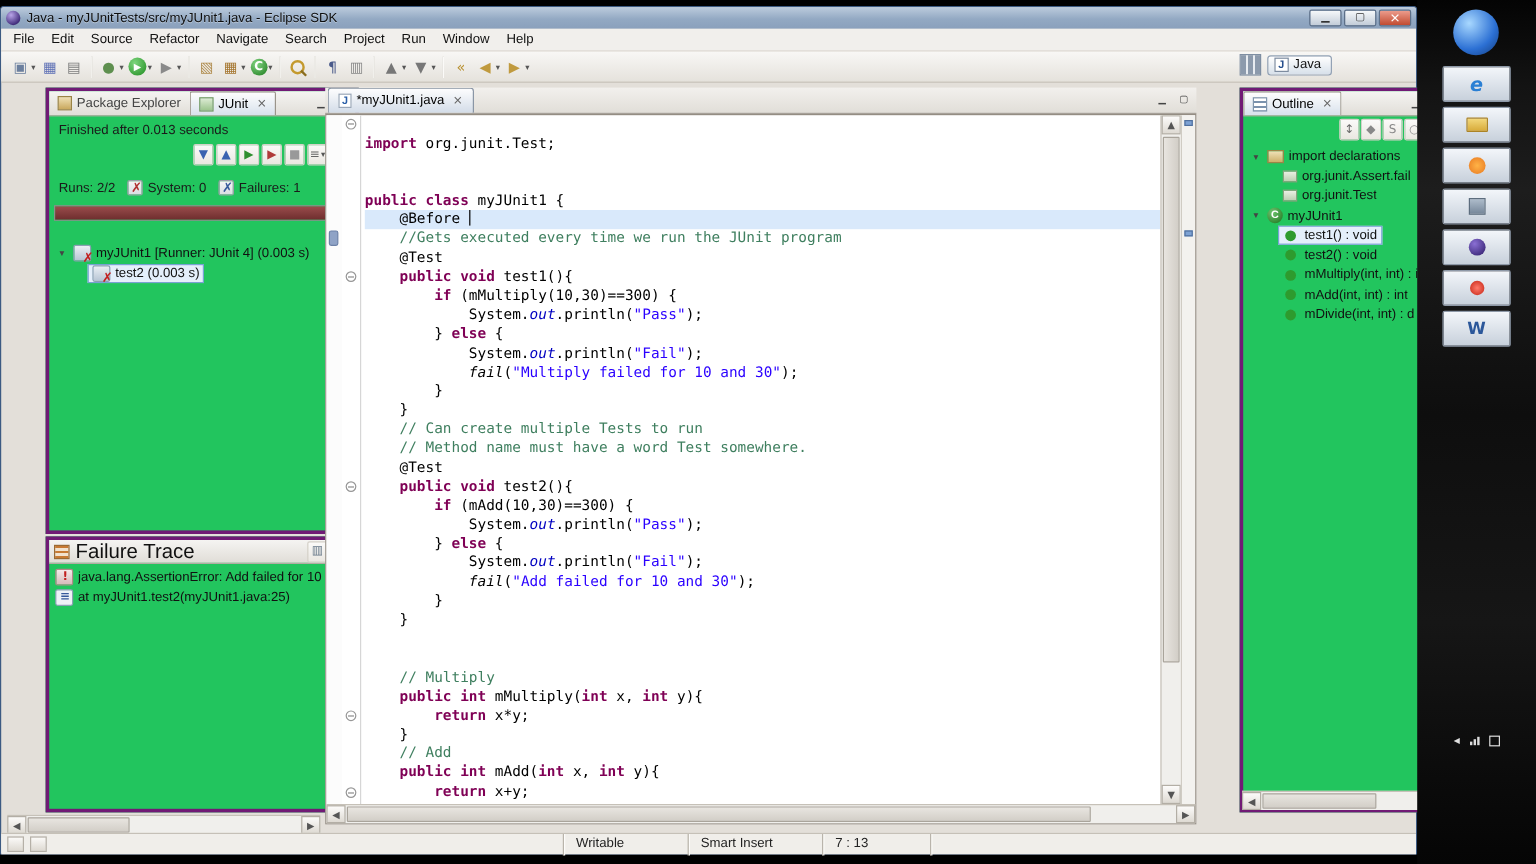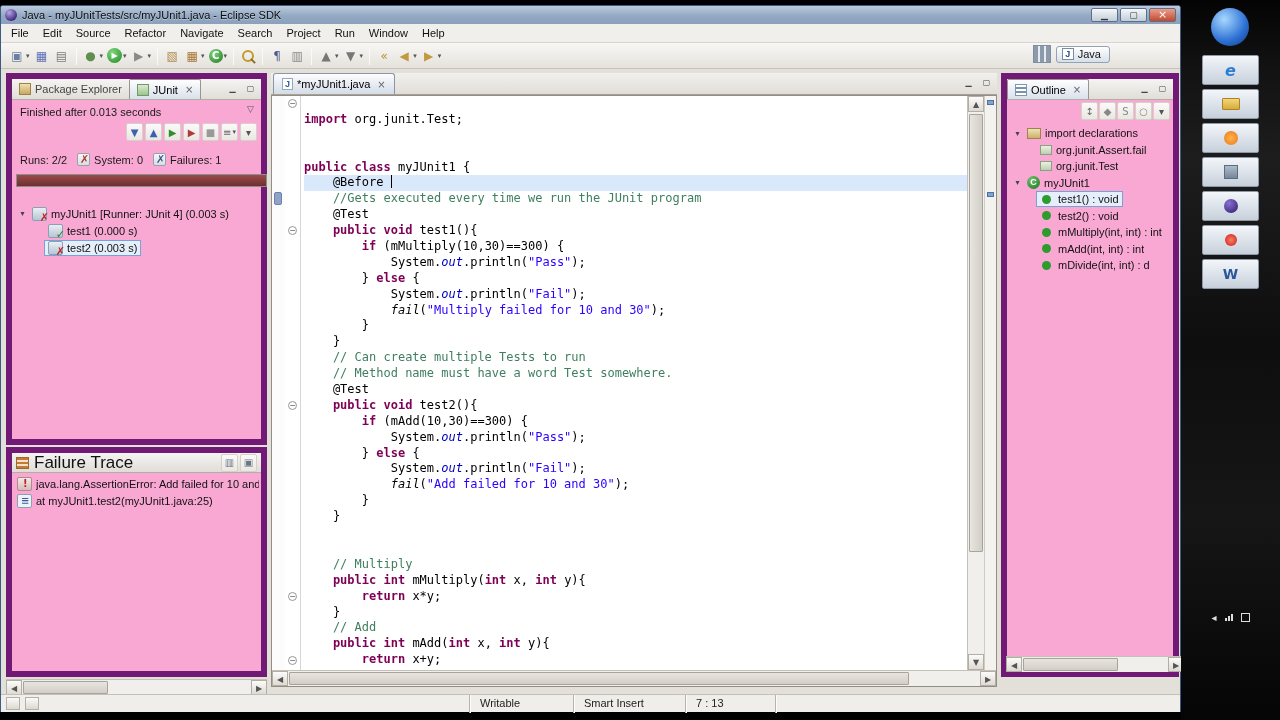--- a/index.html
+++ b/index.html
@@ -43,21 +43,21 @@
 
   .persp-area { position:absolute; right:70px; top:2px; display:flex; align-items:center; gap:5px; }
   .persp-open { width:18px; height:18px; background:
       repeating-linear-gradient(90deg,#8c9aac 0 4px,#e8ecf1 4px 6px); border:1px solid #7e8ea2; }
   .persp-btn { display:flex; align-items:center; gap:4px; font-size:11px; padding:1px 8px 2px 5px;
     border:1px solid #93a2b5; border-radius:3px; background:linear-gradient(#ffffff,#d7e0ea); color:#111; }
   .persp-ico { width:12px; height:12px; background:#fff; border:1px solid #7d8ca0; color:#274f8d;
     font-size:9px; font-weight:bold; line-height:11px; text-align:center; }
 
   
-  .panel { position:absolute; background:#f9a8d4; border:6px solid #701a75; }
+  .panel { position:absolute; background:#22c55e; border:3px solid #701a75;margin-left:32px; }
   .vtabs { height:21px; background:linear-gradient(#f5f4f2,#e1ded8); border-bottom:1px solid #b3ada3;
     display:flex; align-items:flex-end; position:relative; }
   .vtab { display:flex; align-items:center; gap:4px; font-size:11px; height:20px; padding:0 7px;
     color:#444; white-space:nowrap; }
   .vtab.active { background:linear-gradient(#fefefe,#d8e1ec); border:1px solid #9a948a; border-bottom:none;
     border-radius:2px 2px 0 0; color:#000; }
   .vtab-ico { width:12px; height:12px; flex:none; }
   .ico-package { background:linear-gradient(#efe0b5,#c9a85e); border:1px solid #9a8344; }
   .ico-junit { background:linear-gradient(#dcebd4,#9cc48d); border:1px solid #6f9a62; }
   .ico-outline { background:repeating-linear-gradient(#ffffff 0 2px,#7a92ad 2px 4px); border:1px solid #8096ad; }
@@ -387,27 +387,20 @@
     </div>
     <div class="junit-progress">
       <div class="junit-progress-fill"></div>
     </div>
     <div class="junit-tree">
         <div class="trow" style="padding-left: 3px;">
           <span class="twisty">▾</span>
           <span class="rowbox">
             <span class="jicon suite-fail"></span>
             <span class="tlabel">myJUnit1 [Runner: JUnit 4] (0.003 s)</span>
-          </span>
-        </div>
-        <div class="trow" style="padding-left: 19px;">
-          <span class="twisty">&nbsp;</span>
-          <span class="rowbox">
-            <span class="jicon test-pass"></span>
-            <span class="tlabel">test1 (0.000 s)</span>
           </span>
         </div>
         <div class="trow" style="padding-left: 19px;">
           <span class="twisty">&nbsp;</span>
           <span class="rowbox selected">
             <span class="jicon test-fail"></span>
             <span class="tlabel">test2 (0.003 s)</span>
           </span>
         </div>
       </div>

